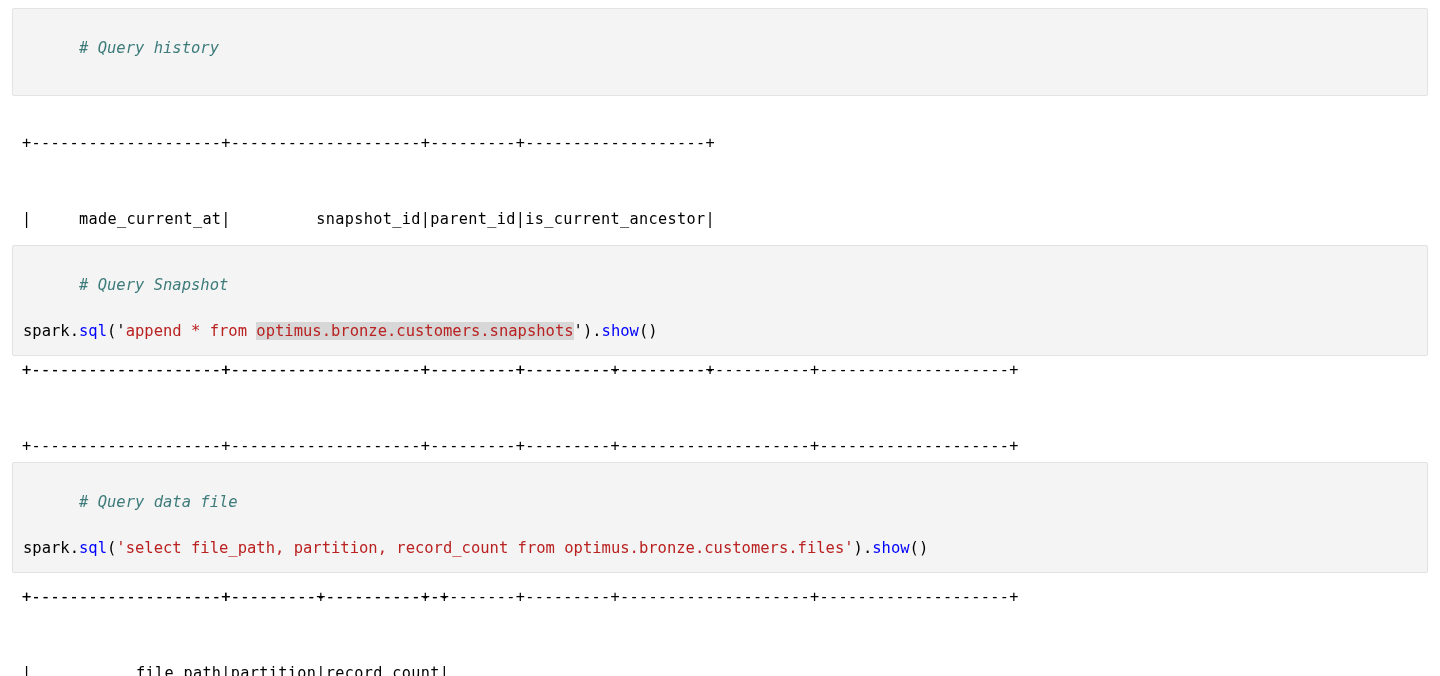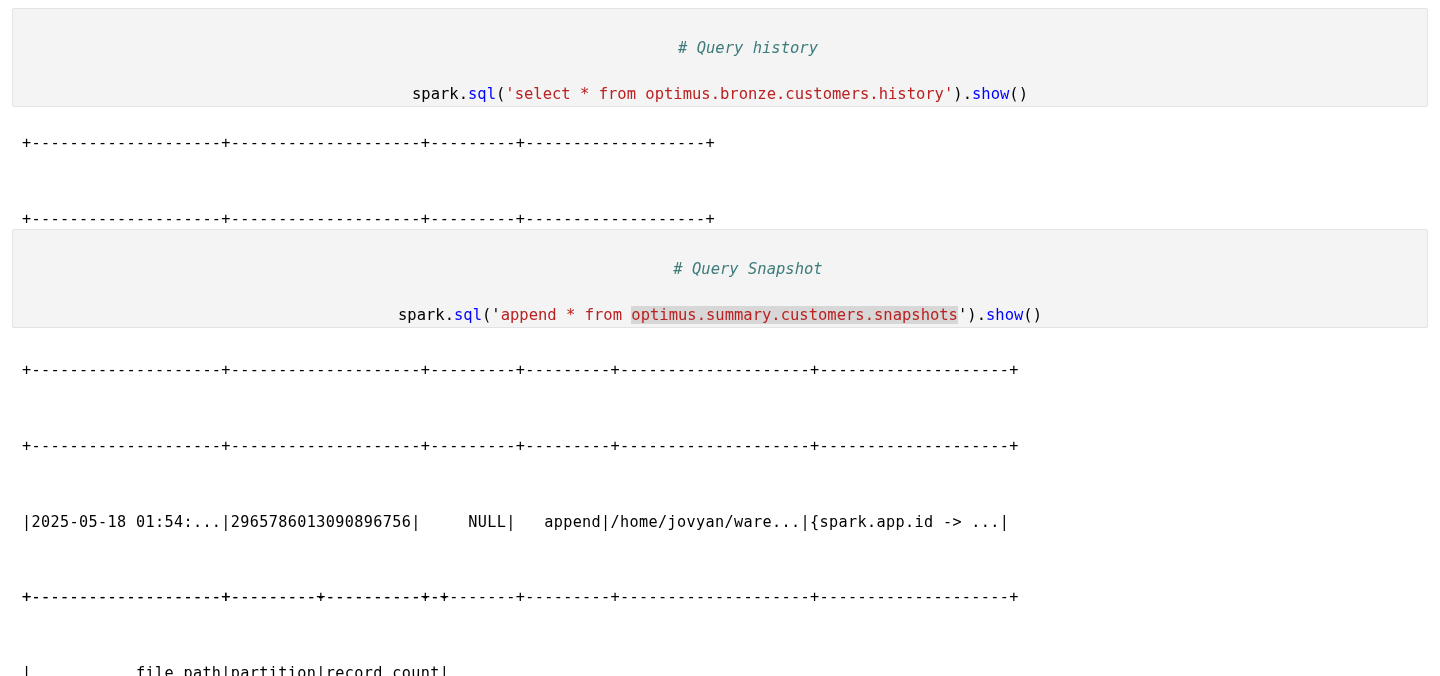--- a/index.html
+++ b/index.html
@@ -25,22 +25,21 @@
 
   
   .cell-block {
     position: absolute;
     left: 12px;
     width: 1416px;
     box-sizing: border-box;
     background: #f4f4f4;
     border: 1px solid #e3e3e3;
     border-radius: 2px;
-    padding: 5px 10px 0 10px;
-    text-align: center;
+    padding: 5px 10px 12px 10px;
   }
   .code-line {
     font-family: "DejaVu Sans Mono", "Liberation Mono", monospace;
     font-size: 15.5px;
     line-height: 23px;
     white-space: pre;
     letter-spacing: 0px;
   }
   .tok-comment {
     color: #3d7b7b;
@@ -70,43 +69,49 @@
 </style>
 </head>
 <body>
 
 <div class="notebook">
 
   <div class="cell-block" style="top:8px;">
     <div class="code-line">
       <span class="tok-comment"># Query history</span>
     </div>
-    <div class="code-line"><span class="tok-name">spark.</span><span class="tok-fn">sql</span><span class="tok-punc">(</span><span class="tok-str">'select * from optimus.bronze.customers.history'</span><span class="tok-punc">).</span><span class="tok-fn">show</span><span class="tok-punc">()</span></div>
   </div>
 
   <div class="output-block" style="top:81px;">
     <span class="out-line">+--------------------+--------------------+---------+-------------------+</span>
+    <span class="out-line">|     made_current_at|         snapshot_id|parent_id|is_current_ancestor|</span>
     <span class="out-line">+--------------------+--------------------+---------+-------------------+</span>
     <span class="out-line">+--------------------+--------------------+---------+-------------------+</span>
   </div>
 
-  <div class="cell-block" style="top:229px;">
+  <div class="cell-block" style="top:245px;">
     <div class="code-line">
       <span class="tok-comment"># Query Snapshot</span>
     </div>
-    <div class="code-line"><span class="tok-name">spark.</span><span class="tok-fn">sql</span><span class="tok-punc">('</span><span class="tok-str">append * from </span><span class="tok-sel">optimus.summary.customers.snapshots</span><span class="tok-punc">').</span><span class="tok-fn">show</span><span class="tok-punc">()</span></div>
+    <div class="code-line"><span class="tok-name">spark.</span><span class="tok-fn">sql</span><span class="tok-punc">('</span><span class="tok-str">append * from </span><span class="tok-sel">optimus.bronze.customers.snapshots</span><span class="tok-punc">').</span><span class="tok-fn">show</span><span class="tok-punc">()</span></div>
   </div>
 
   <div class="output-block" style="top:308px;">
     <span class="out-line">+--------------------+--------------------+---------+---------+--------------------+--------------------+</span>
     <span class="out-line">+--------------------+--------------------+---------+---------+--------------------+--------------------+</span>
     <span class="out-line">|2025-05-18 01:54:...|2965786013090896756|     NULL|   append|/home/jovyan/ware...|{spark.app.id -&gt; ...|</span>
     <span class="out-line">+--------------------+--------------------+---------+---------+--------------------+--------------------+</span>
   </div>
 
+  <div class="cell-block" style="top:462px;">
+    <div class="code-line">
+      <span class="tok-comment"># Query data file</span>
+    </div>
+    <div class="code-line"><span class="tok-name">spark.</span><span class="tok-fn">sql</span><span class="tok-punc">(</span><span class="tok-str">'select file_path, partition, record_count from optimus.bronze.customers.files'</span><span class="tok-punc">).</span><span class="tok-fn">show</span><span class="tok-punc">()</span></div>
+  </div>
 
   <div class="output-block" style="top:535px;">
     <span class="out-line">+--------------------+---------+------------+</span>
     <span class="out-line">|           file_path|partition|record_count|</span>
     
     
     
     
   </div>
 

